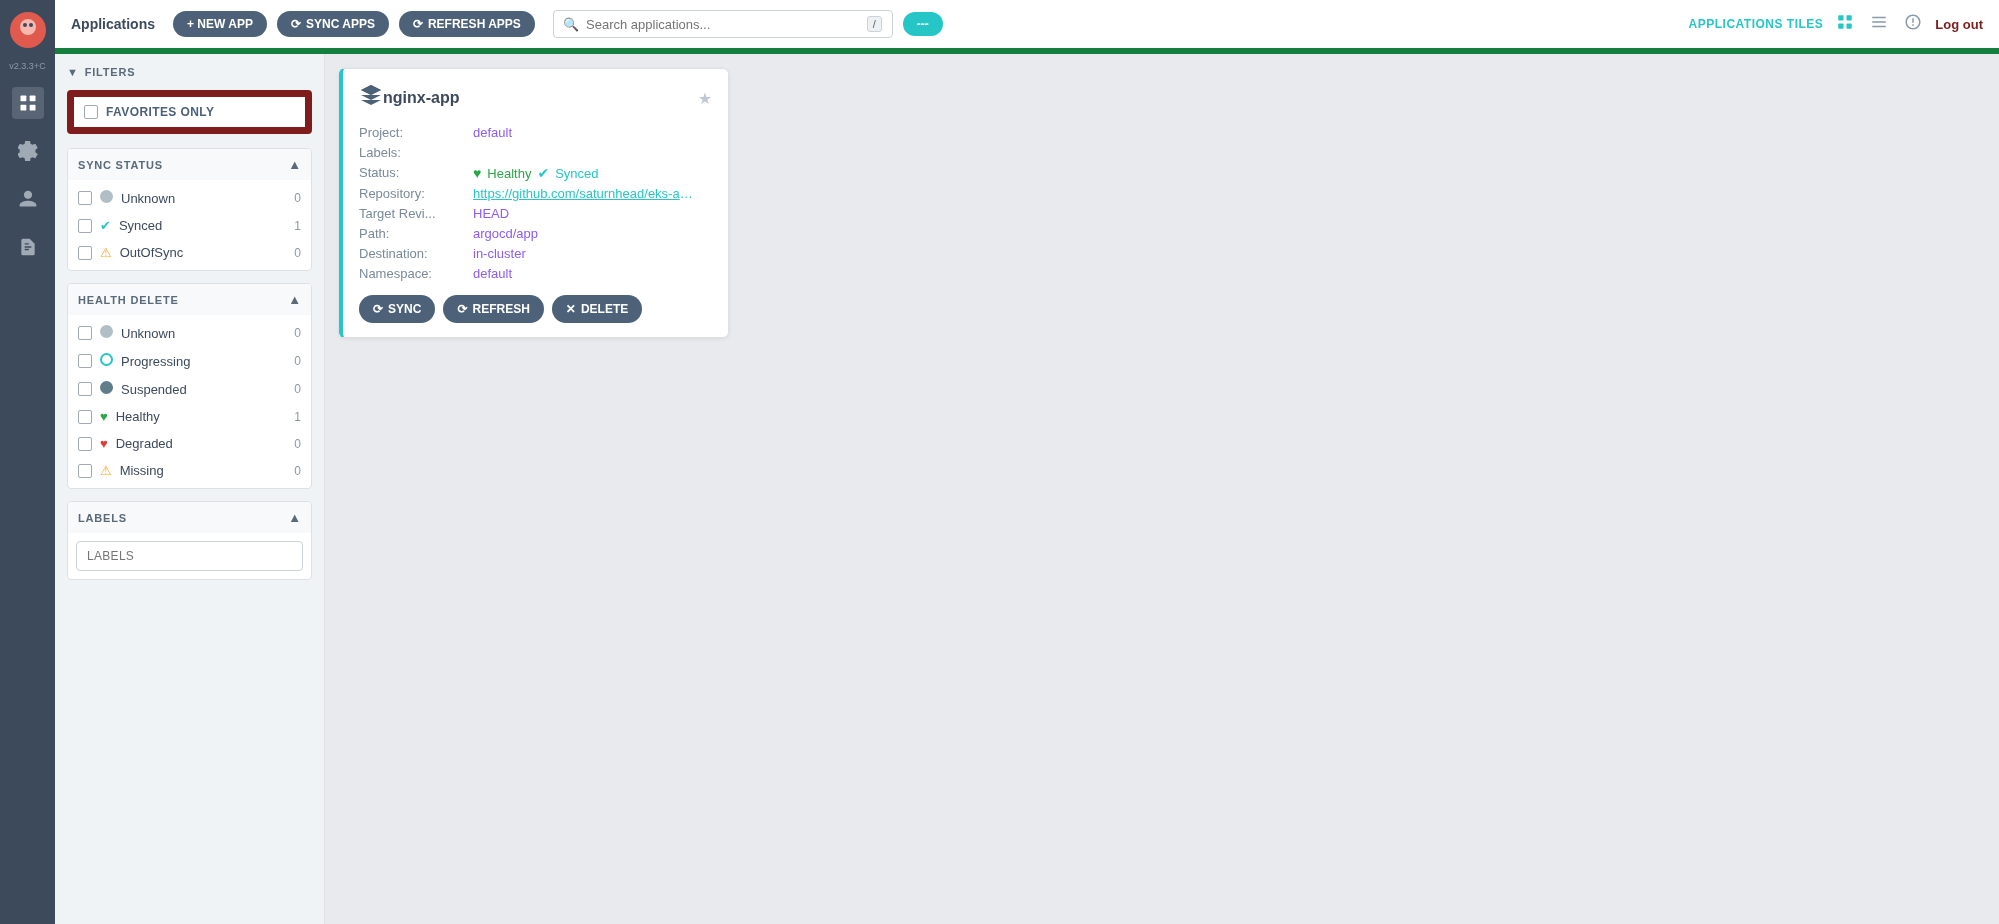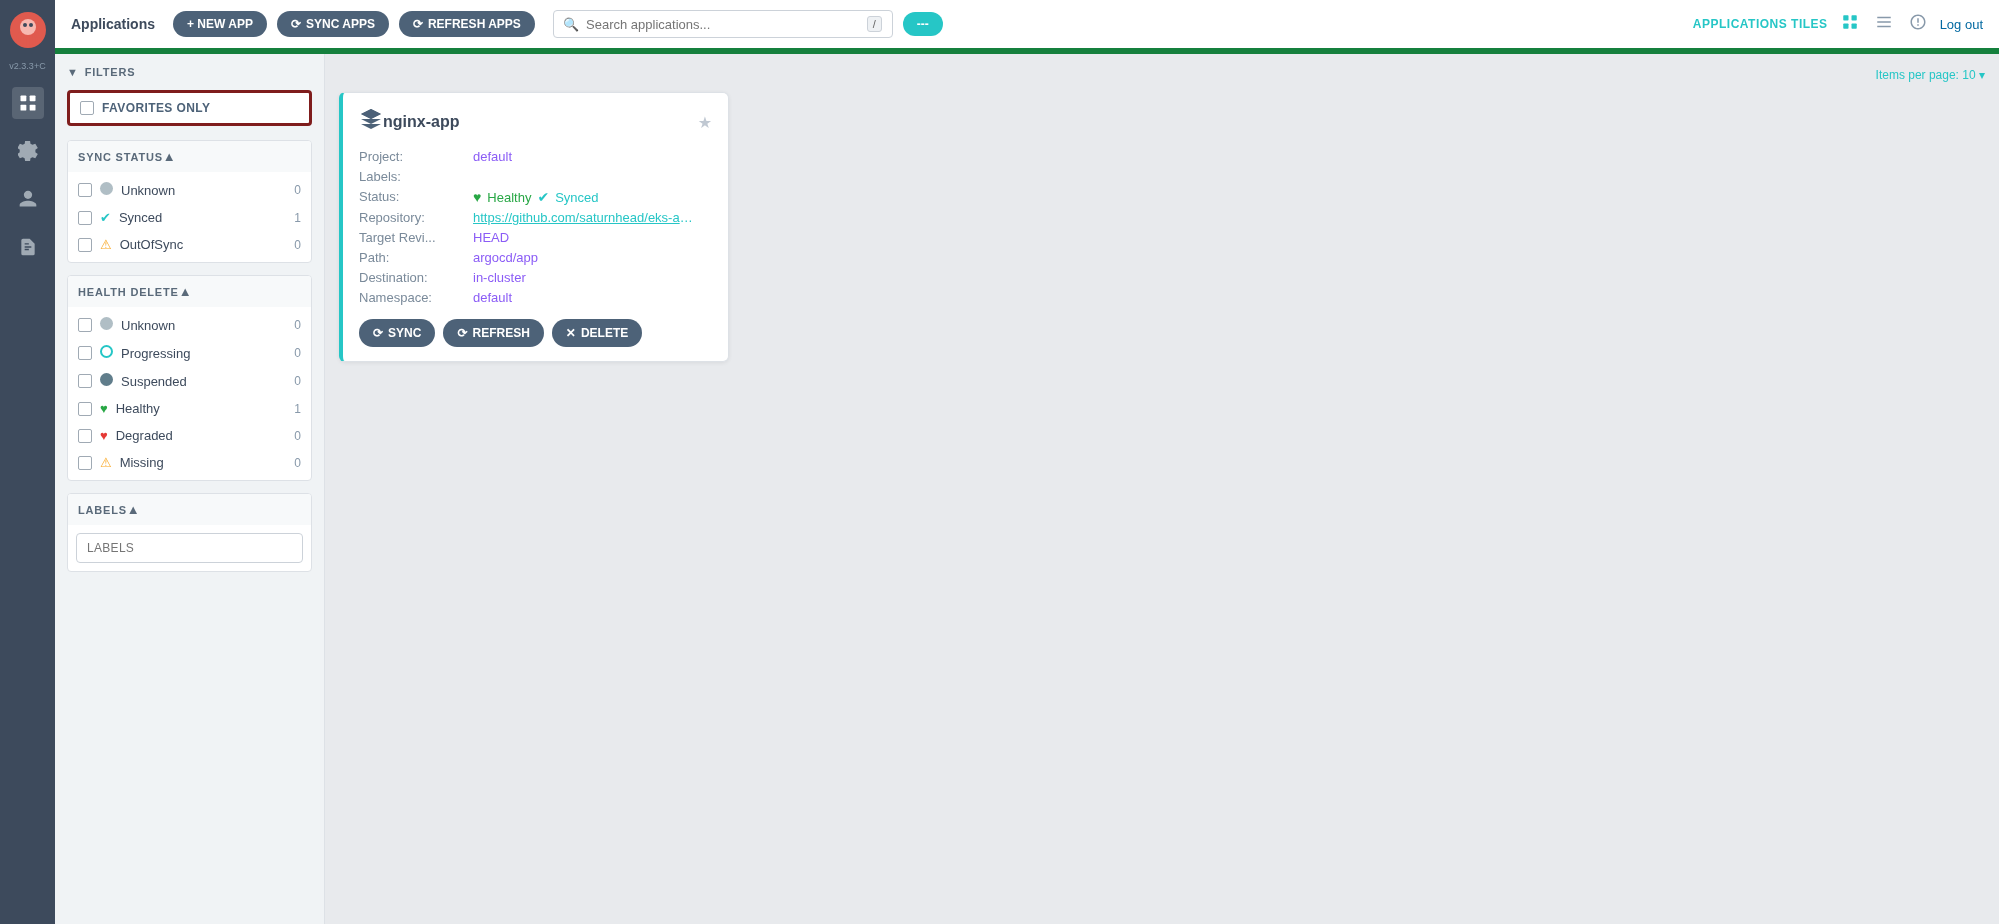--- a/index.html
+++ b/index.html
@@ -127,23 +127,23 @@
       cursor: pointer;
       color: #26c6c6;
       font-size: 16px;
       padding: 3px;
     }
     .view-btn.inactive { color: #8899aa; }
     .logout-btn {
       background: none;
       border: none;
       cursor: pointer;
-      color: #0369a1;
+      color: #7f1d1d;
       font-size: 13px;
-      font-weight: 400;
+      font-weight: 700;
     }
     .page-title-link {
       color: #26c6c6;
       font-size: 12px;
       font-weight: 700;
       text-decoration: none;
       letter-spacing: 0.5px;
     }
 
     
@@ -170,42 +170,42 @@
       font-weight: 700;
       color: #5a6a7a;
       letter-spacing: 0.8px;
       margin-bottom: 12px;
     }
     .favorites-row {
       display: flex;
       align-items: center;
       gap: 8px;
       background: white;
-      border: 3px solid #7f1d1d;
+      border: 7px solid #7f1d1d;
       border-radius: 4px;
       padding: 8px 10px;
       margin-bottom: 14px;
     }
     .favorites-label {
       font-size: 12px;
       font-weight: 600;
       color: #4d6278;
       letter-spacing: 0.4px;
     }
     .section {
       background: white;
       border: 1px solid #dde1e6;
       border-radius: 4px;
       margin-bottom: 12px;
       overflow: hidden;
     }
     .section-header {
       display: flex;
       align-items: center;
-      justify-content: flex-start;
+      justify-content: space-between;
       padding: 8px 10px;
       cursor: pointer;
       background: #f7f9fa;
     }
     .section-title {
       font-size: 11px;
       font-weight: 700;
       color: #5a6a7a;
       letter-spacing: 0.8px;
     }
@@ -538,21 +538,20 @@
           <span class="section-title">LABELS</span>
           <span style="color:#5a6a7a;">▲</span>
         </div>
         <div style="padding:8px;">
           <input class="labels-input" type="text" placeholder="LABELS" style="">
         </div>
       </div>
     </div>
 
     <div class="apps-grid">
-      <div class="items-per-page">Items per page: 10 ▾</div>
 
       <div class="app-card">
         <div class="card-header">
           <span style="font-size:22px; color:#4d6278;">
             
             <svg width="24" height="24" viewBox="0 0 24 24" fill="#4d6278">
               <path d="M12 2L2 7l10 5 10-5-10-5zM2 17l10 5 10-5M2 12l10 5 10-5"></path>
               <polygon points="12,2 22,7 12,12 2,7" fill="#4d6278" opacity="0.9"></polygon>
             </svg>
           </span>

